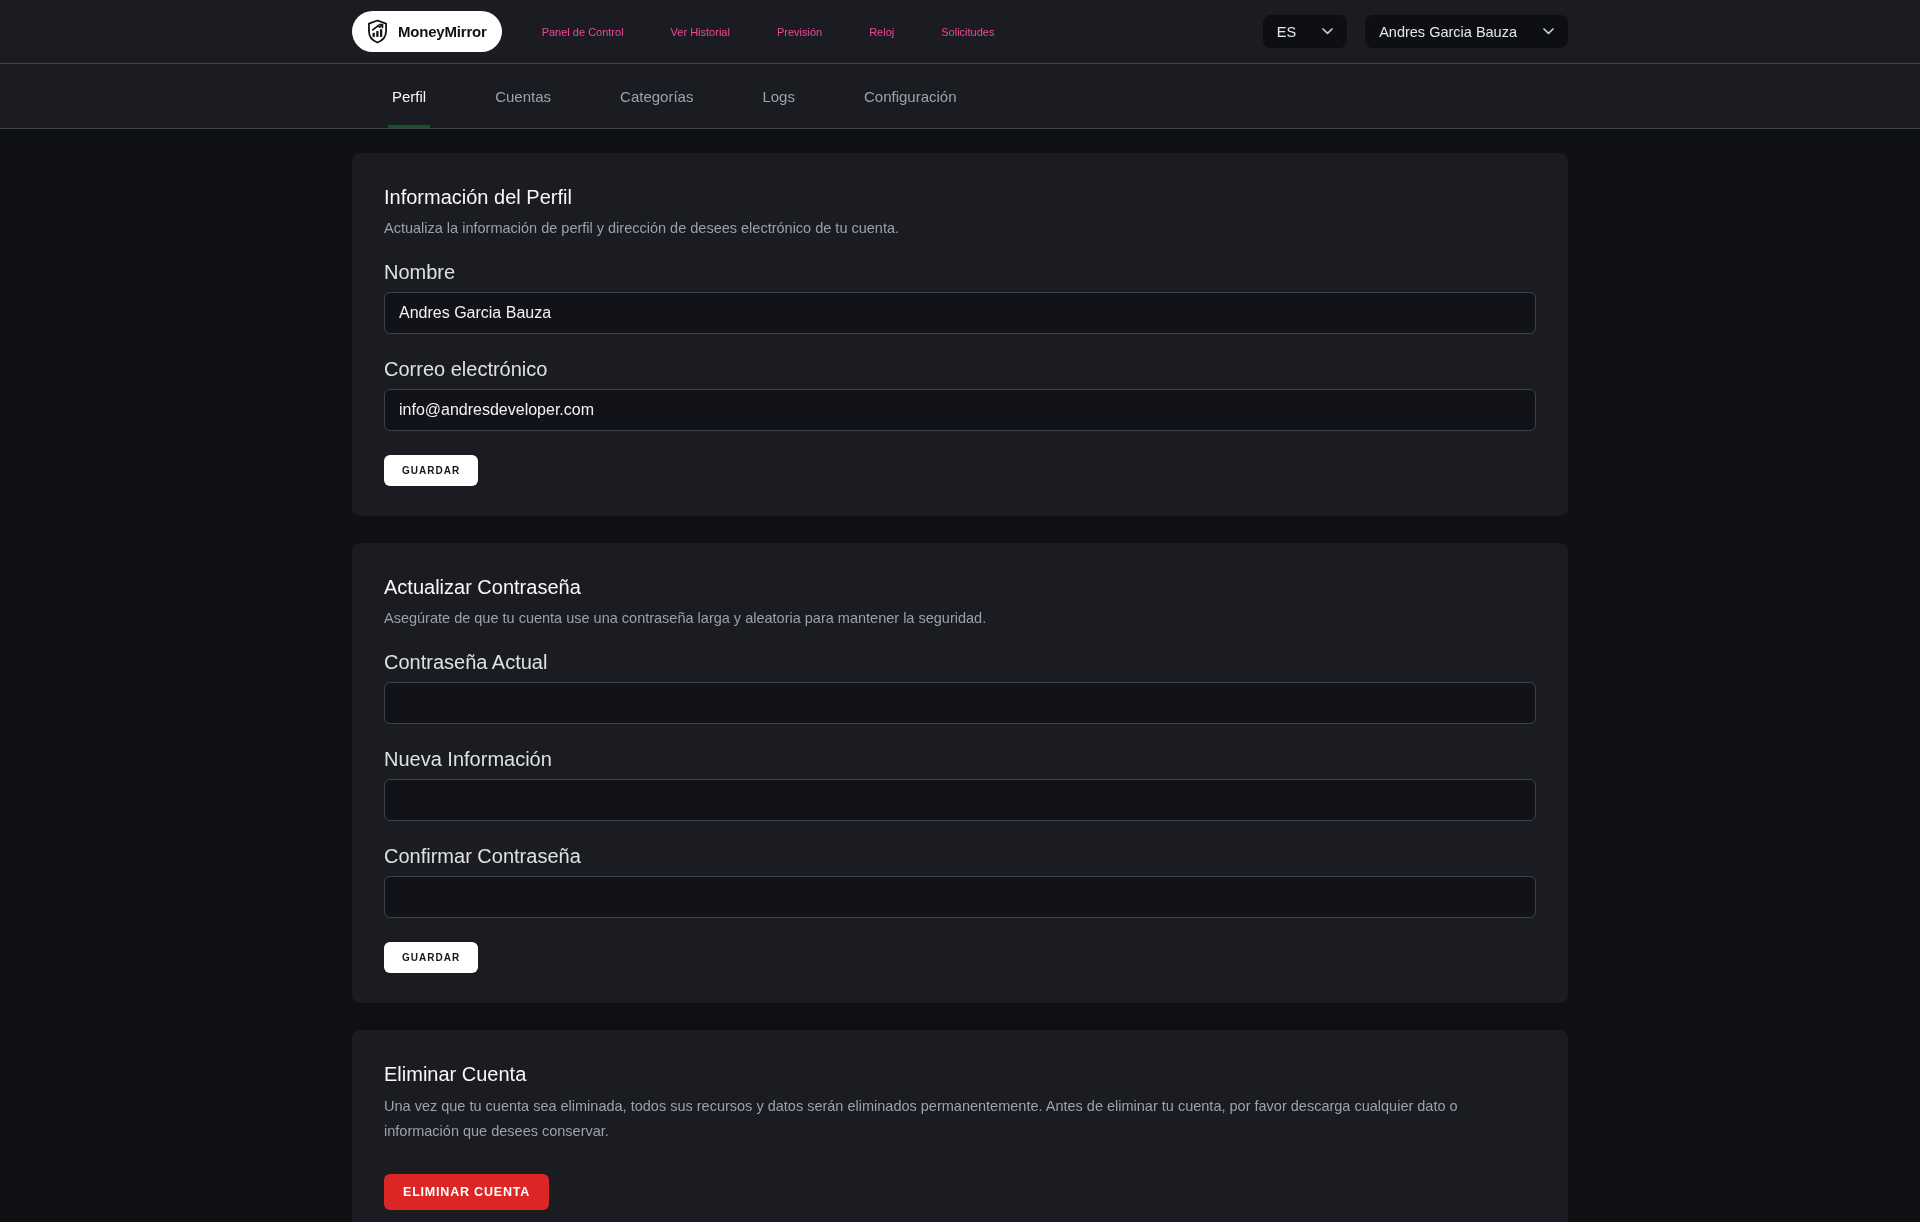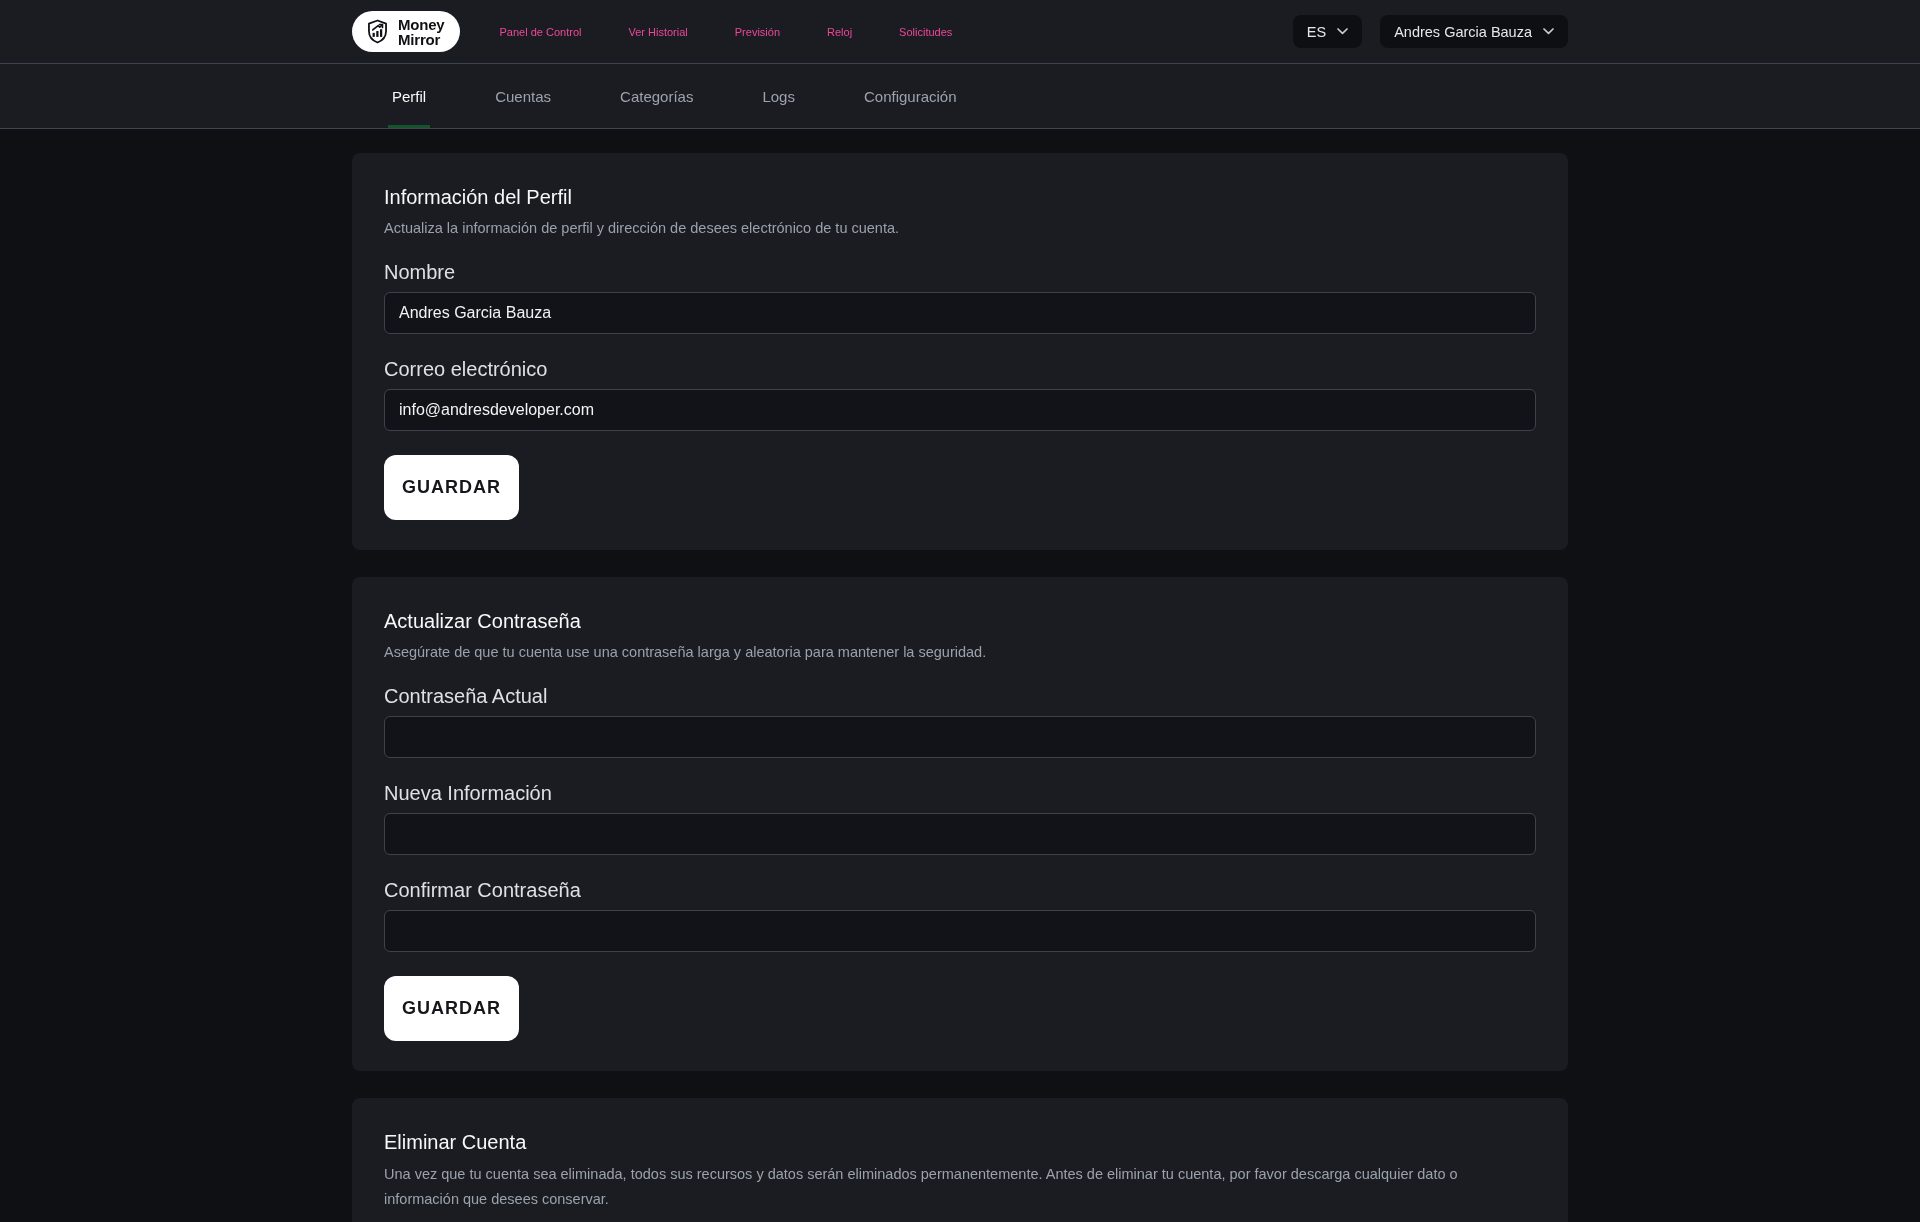--- a/index.html
+++ b/index.html
@@ -18,30 +18,30 @@
     background: #1b1c22;
     border-bottom: 1px solid #3e4552;
   }
   .main-nav .container { height: 100%; display: flex; align-items: center; }
   .logo-pill {
     display: flex; align-items: center; gap: 7px;
     background: #ffffff; border-radius: 9999px;
     height: 41px; padding: 0 15px 0 12px;
     cursor: pointer;
   }
-  .logo-text { display: flex; flex-direction: column; justify-content: center; }
+  .logo-text { display: flex; flex-direction: row; justify-content: center; }
   .logo-text span {
     font-size: 15px; font-weight: 800; line-height: 15px;
     color: #101114; letter-spacing: -0.2px;
   }
   .nav-links { display: flex; align-items: center; gap: 47px; margin-left: 40px; }
   .nav-link { font-size: 11px; color: #ec4899; cursor: pointer; text-decoration: none; }
   .nav-right { margin-left: auto; display: flex; align-items: center; gap: 18px; }
   .pill-btn {
-    display: flex; align-items: center; gap: 11px;
+    display: flex; align-items: center; gap: 26px;
     background: #0e0f13; border: none; border-radius: 8px;
     height: 33px; padding: 0 14px;
     font-family: "Liberation Sans", sans-serif;
     font-size: 14.5px; color: #e4e7eb; cursor: pointer;
   }
   .chev { color: #c7ccd2; display: inline-flex; }
 
   
   .sub-nav {
     height: 65px;
@@ -68,24 +68,24 @@
   .field-label.first { margin-top: 22px; }
   .text-input {
     width: 100%; height: 42px;
     background: #111318; border: 1px solid #3c434e; border-radius: 6px;
     color: #f2f3f5; font-size: 16px; font-family: "Liberation Sans", sans-serif;
     padding: 0 14px; outline: none;
   }
   .btn-primary {
     display: inline-block; margin-top: 24px;
     background: #ffffff; color: #16171b;
-    border: none; border-radius: 12px;
+    border: none; border-radius: 6px;
     font-family: "Liberation Sans", sans-serif;
-    font-size: 18px; font-weight: 700; letter-spacing: 1px;
-    padding: 22px 18px; cursor: pointer;
+    font-size: 10px; font-weight: 700; letter-spacing: 1px;
+    padding: 10px 18px; cursor: pointer;
   }
   .btn-danger {
     display: inline-block; margin-top: 4px;
     background: #dc2626; color: #ffffff;
     border: none; border-radius: 6px;
     font-family: "Liberation Sans", sans-serif;
     font-size: 12.5px; font-weight: 700; letter-spacing: 0.8px;
     padding: 11px 19px; cursor: pointer;
   }
   .danger-desc { font-size: 14.5px; color: #9aa2ac; line-height: 25px; margin-top: 2px; margin-bottom: 26px; max-width: 1155px; }

